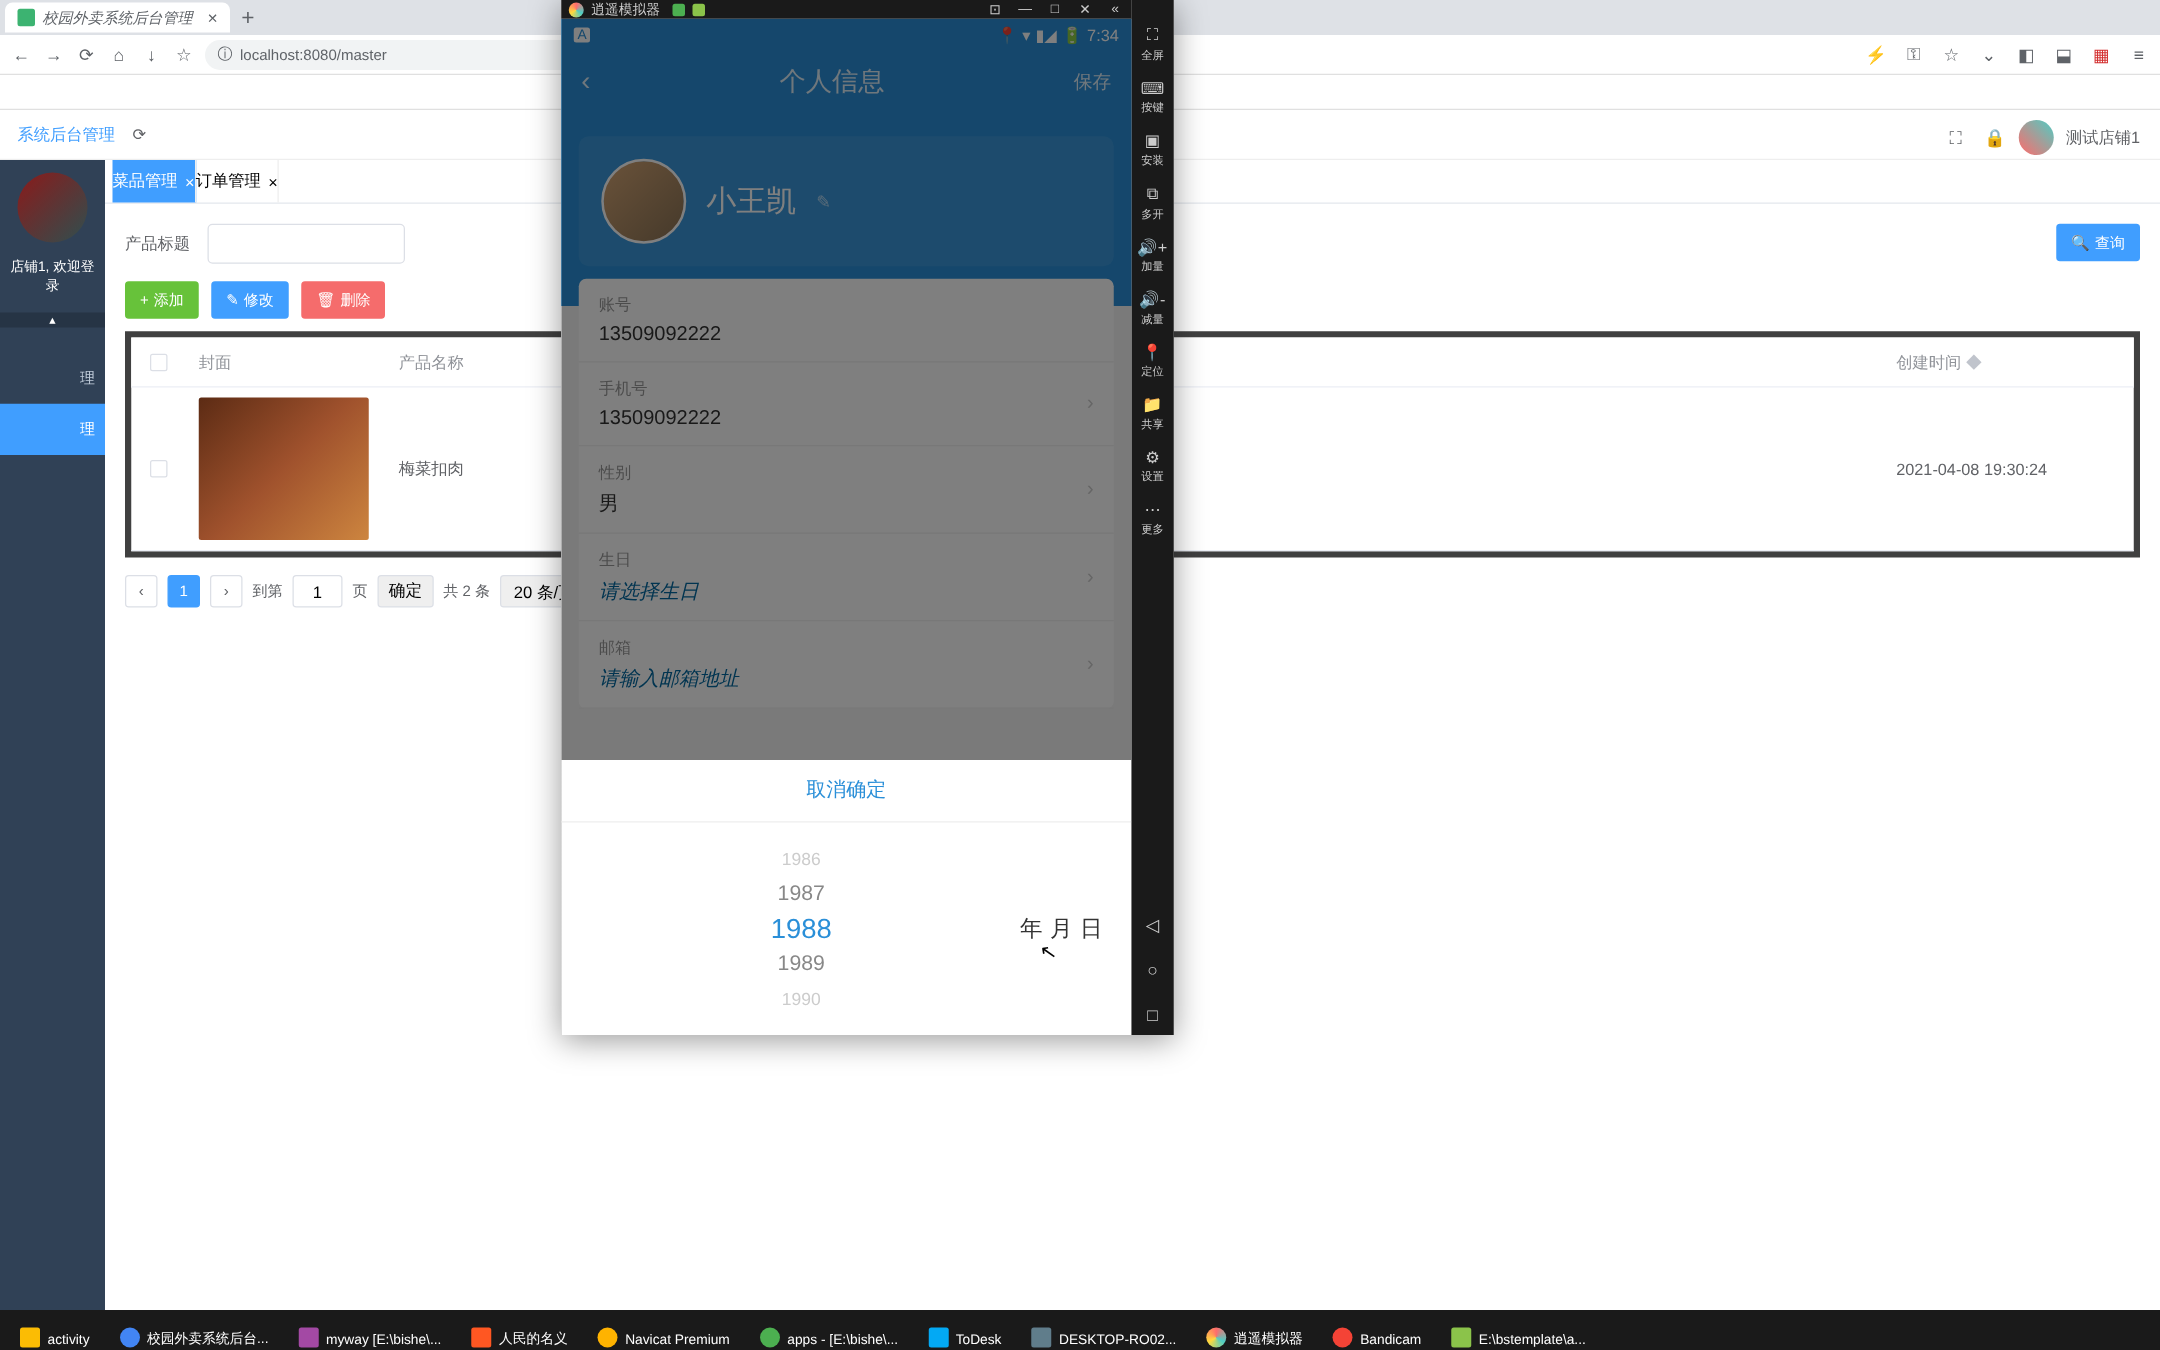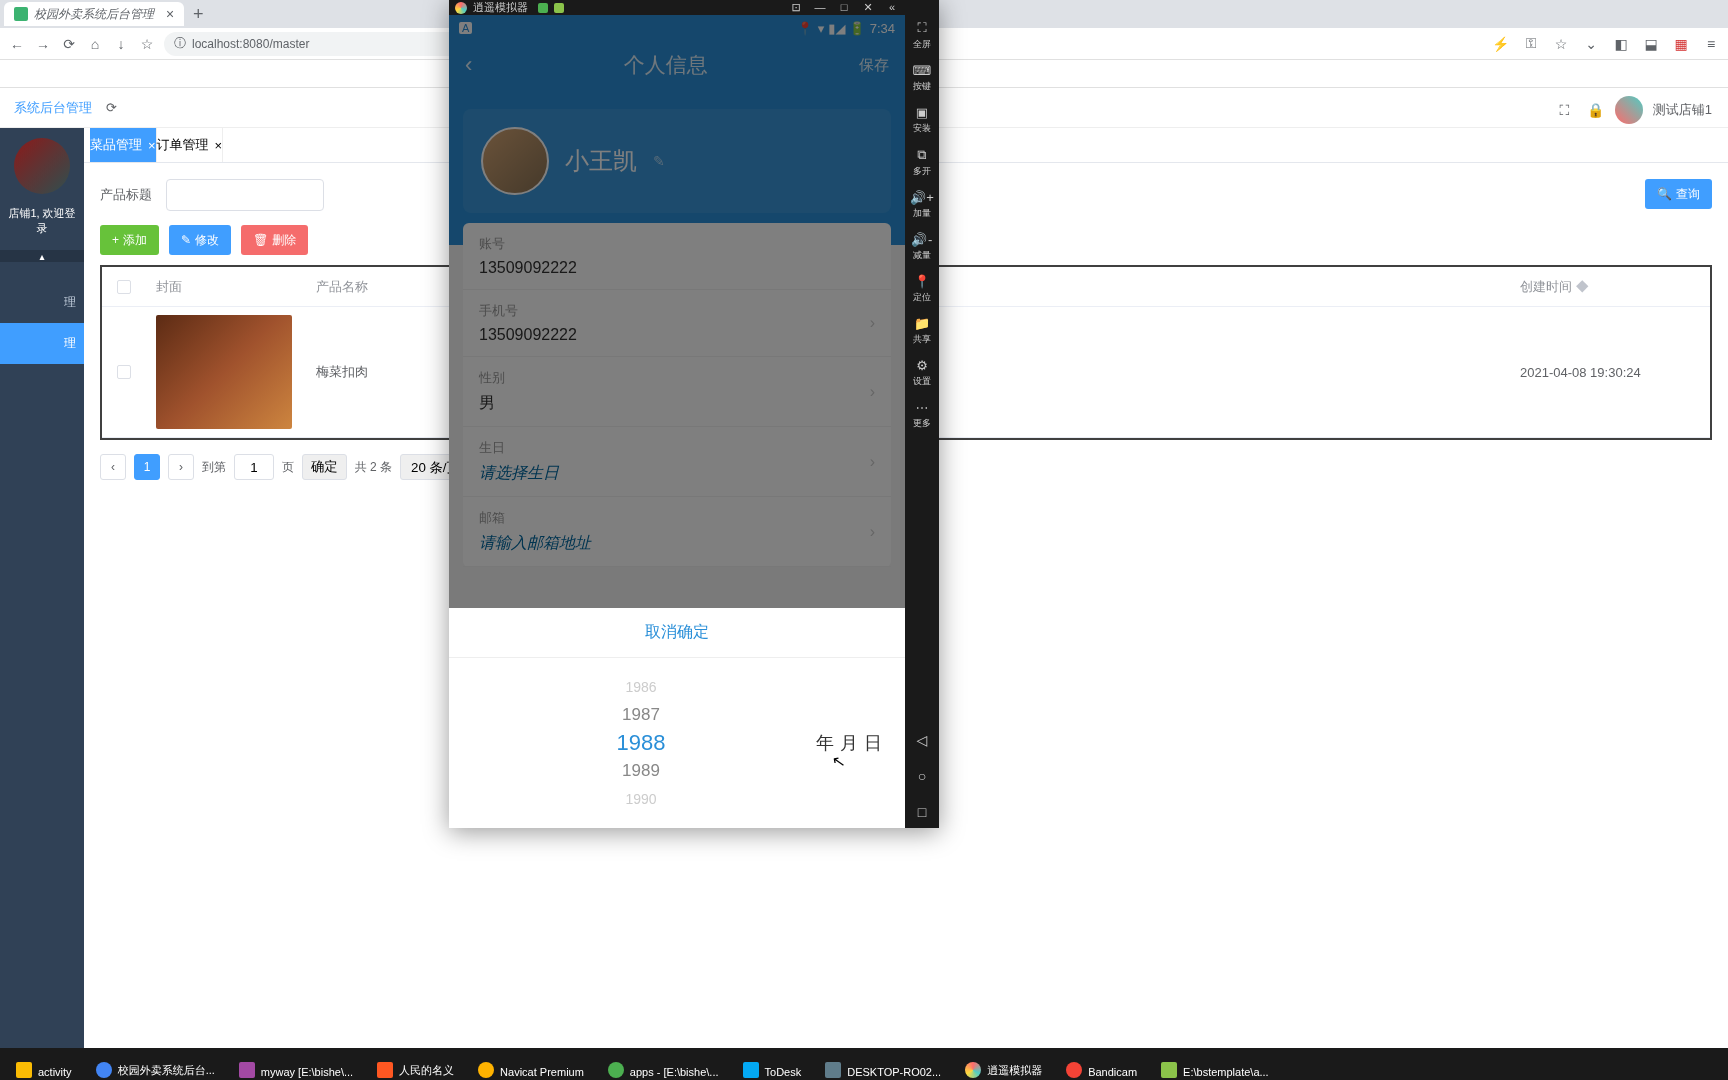--- a/index.html
+++ b/index.html
@@ -47,21 +47,21 @@
 
 .btns { display: flex; gap: 10px; margin-bottom: 10px; }
 .btn { height: 30px; padding: 0 12px; border-radius: 3px; color: #fff; font-size: 12px; display: flex; align-items: center; gap: 4px; cursor: pointer; border: none; }
 .btn-green { background: #67c23a; }
 .btn-blue { background: #409eff; }
 .btn-red { background: #f56c6c; }
 
 .right-actions { position: absolute; top: 16px; right: 16px; display:flex; gap:8px;}
 .btn-query { background: #409eff; }
 
-.table { border: 2px solid #404040; font-size: 13px; color: #606266; }
+.table { border: 5px solid #404040; font-size: 13px; color: #606266; }
 .thead, .trow { display: flex; align-items: center; border-bottom: 1px solid #ebeef5; }
 .thead { background: #fff; color:#909399; height: 40px; font-weight: 500;}
 .th, .td { padding: 8px 10px; }
 .c-chk { width: 44px; display:flex; justify-content:center;}
 .c-cover { width: 160px; }
 .c-name { flex: 1; }
 .c-time { width: 200px; }
 .chk { width: 14px; height: 14px; border: 1px solid #dcdfe6; border-radius: 2px; display:inline-block; }
 .food-img { width: 136px; height: 114px; border-radius: 2px; background-size: cover; background-position: center;}
 .food1 { background: linear-gradient(135deg,#5c2b14,#a0522d,#cd853f); }

